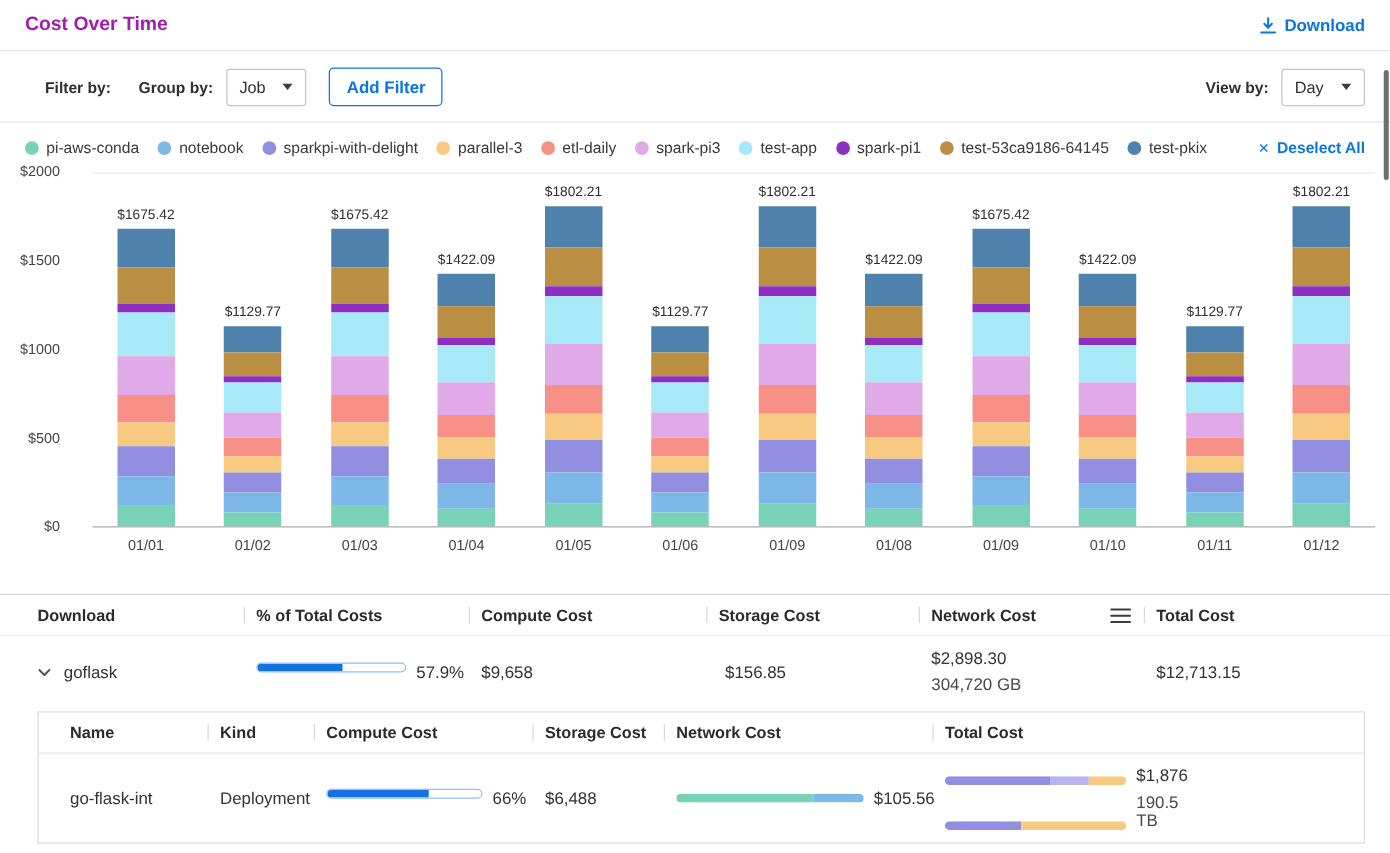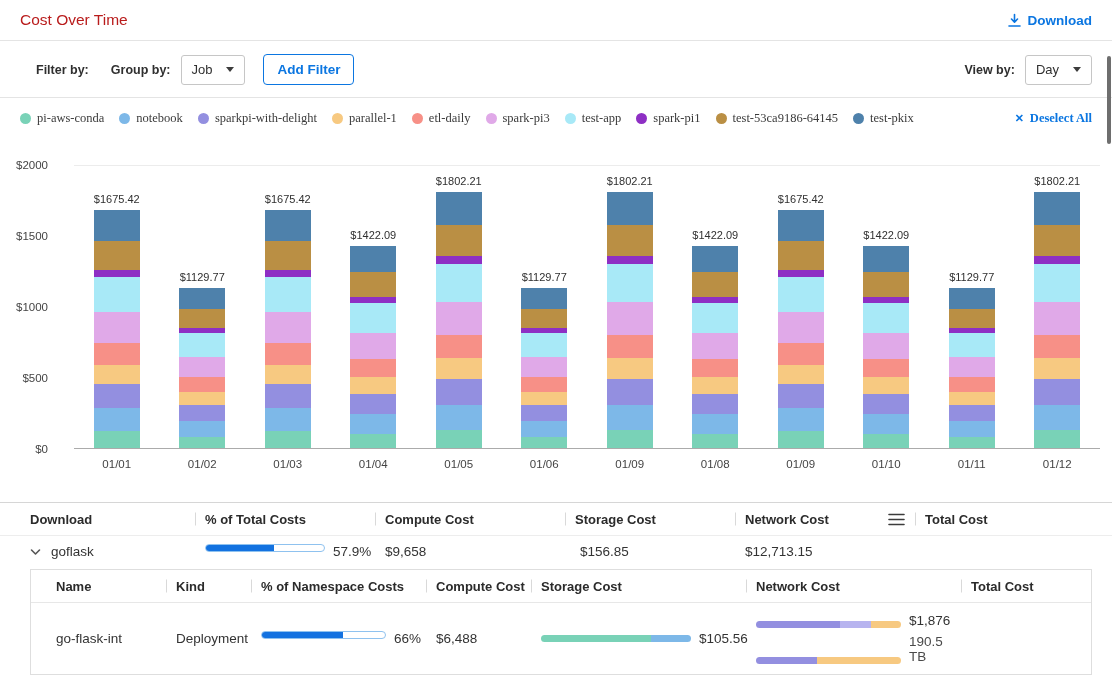--- a/index.html
+++ b/index.html
@@ -3,38 +3,38 @@
 <meta charset="utf-8">
 <style>
   * { box-sizing: border-box; }
   body {
     margin:0; width:1112px; height:682px; overflow:hidden;
     font-family:"Liberation Sans","DejaVu Sans",sans-serif;
     color:#333; background:#fff; position:relative;
   }
   
   .topbar { display:flex; justify-content:space-between; align-items:center; height:41px; padding:0 20px; border-bottom:1px solid #e4e4e4; }
-  .topbar h1 { font-size:15.5px; margin:0; font-weight:400; color:#b91c1c; }
+  .topbar h1 { font-size:15.5px; margin:0; font-weight:700; color:#a21caf; }
   .download { display:flex; align-items:center; gap:6px; color:#0b76e1; font-size:13.5px; font-weight:700; cursor:pointer; text-decoration:none; }
   
   .filterbar { display:flex; align-items:center; padding:13px 20px 12px 36px; gap:10px; border-bottom:1px solid #e4e4e4; }
   .flabel { font-size:12.5px; font-weight:700; color:#2f2f2f; white-space:nowrap; }
   .select { display:flex; align-items:center; justify-content:space-between; gap:14px; border:1px solid #c6c6c6; border-radius:3px; height:30px; padding:0 10px; font-size:13px; color:#2f2f2f; cursor:pointer; background:#fff; white-space:nowrap; }
   .select.daterange { width:140px; }
   .caret { width:0; height:0; border-left:4px solid transparent; border-right:4px solid transparent; border-top:5px solid #3c3c3c; }
   .add-filter { margin-left:8px; border:1px solid #0b76e1; color:#0b76e1; background:#fff; font-weight:700; font-size:13.5px; border-radius:4px; padding:7px 13px; cursor:pointer; font-family:inherit; }
   .spacer { flex:1; }
   
-  .legendbar { display:flex; align-items:center; padding:13px 20px; gap:15px; font-size:12.5px; color:#3a3a3a;font-family:Liberation Serif, serif; }
+  .legendbar { display:flex; align-items:center; padding:13px 20px; gap:15px; font-size:12.5px; color:#3a3a3a; }
   .legend-item { display:flex; align-items:center; gap:6px; cursor:pointer; white-space:nowrap; }
   .dot { width:11px; height:11px; border-radius:50%; display:inline-block; flex:none; }
   .deselect { margin-left:auto; color:#0b76e1; font-weight:700; font-size:12.5px; display:flex; gap:6px; align-items:center; cursor:pointer; }
   .xmark { font-size:11px; font-weight:700; }
   
-  .chart { position:relative; margin-top:26px; padding-left:74px; padding-right:12px; }
+  .chart { position:relative; padding-left:74px; padding-right:12px; }
   .yaxis { position:absolute; left:0; top:0; width:48px; height:284px; }
   .ytick { position:absolute; right:0; transform:translateY(-50%); font-size:11.5px; color:#444; }
   .bars { display:flex; align-items:flex-end; height:284px; border-top:1px solid #ececec; border-bottom:1px solid #ababab; }
   .slot { flex:1; display:flex; flex-direction:column; align-items:center; justify-content:flex-end; height:100%; }
   .tlabel { font-size:11px; color:#2f2f2f; margin-bottom:5px; white-space:nowrap; }
   .stack { width:46px; display:flex; flex-direction:column-reverse; }
   .dates { display:flex; padding-top:9px; }
   .dslot { flex:1; text-align:center; font-size:11.5px; color:#444; }
   
   .cost-table { margin-top:32px; border-top:1px solid #d6d6d6; }
@@ -102,21 +102,21 @@
           <span class="dot" style="background: rgb(121, 210, 183);"></span>
           <span>pi-aws-conda</span>
         </span><span class="legend-item">
           <span class="dot" style="background: rgb(125, 184, 232);"></span>
           <span>notebook</span>
         </span><span class="legend-item">
           <span class="dot" style="background: rgb(147, 143, 224);"></span>
           <span>sparkpi-with-delight</span>
         </span><span class="legend-item">
           <span class="dot" style="background: rgb(247, 201, 129);"></span>
-          <span>parallel-1</span>
+          <span>parallel-3</span>
         </span><span class="legend-item">
           <span class="dot" style="background: rgb(247, 144, 135);"></span>
           <span>etl-daily</span>
         </span><span class="legend-item">
           <span class="dot" style="background: rgb(224, 169, 232);"></span>
           <span>spark-pi3</span>
         </span><span class="legend-item">
           <span class="dot" style="background: rgb(168, 233, 247);"></span>
           <span>test-app</span>
         </span><span class="legend-item">
@@ -366,28 +366,31 @@
         <span>goflask</span>
       </div>
       <div class="cell pct-cell">
         <div class="pbar">
           <div class="pfill" style="width: 57.9%;"></div>
         </div>
         <span>57.9%</span>
       </div>
       <div class="cell">$9,658</div>
       <div class="cell" style="padding-left:15px;">$156.85</div>
+      <div class="cell net-cell">
+        <div>$2,898.30</div>
+        <div class="vol">304,720 GB</div>
+      </div>
       <div class="cell">$12,713.15</div>
     </div>
 
     <div class="sub-table">
       <div class="s-head">
         <div class="hcell">Name</div>
         <div class="hcell">Kind</div>
-        <div class="hcell">% of Namespace Costs</div>
         <div class="hcell">Compute Cost</div>
         <div class="hcell">Storage Cost</div>
         <div class="hcell">Network Cost</div>
         <div class="hcell">Total Cost</div>
       </div>
 
       <div class="s-row">
         <div class="cell">go-flask-int</div>
         <div class="cell">Deployment</div>
         <div class="cell pct-cell">

